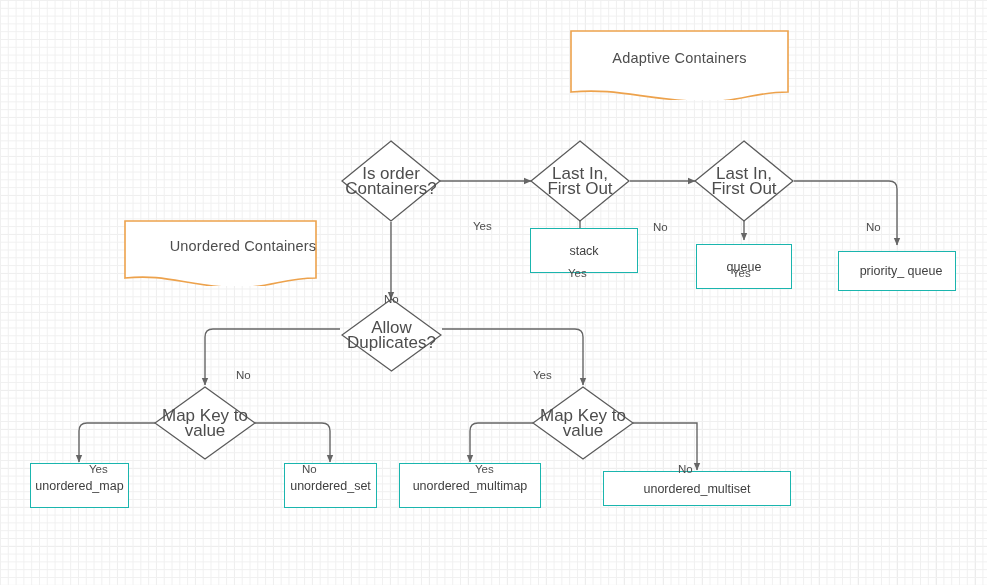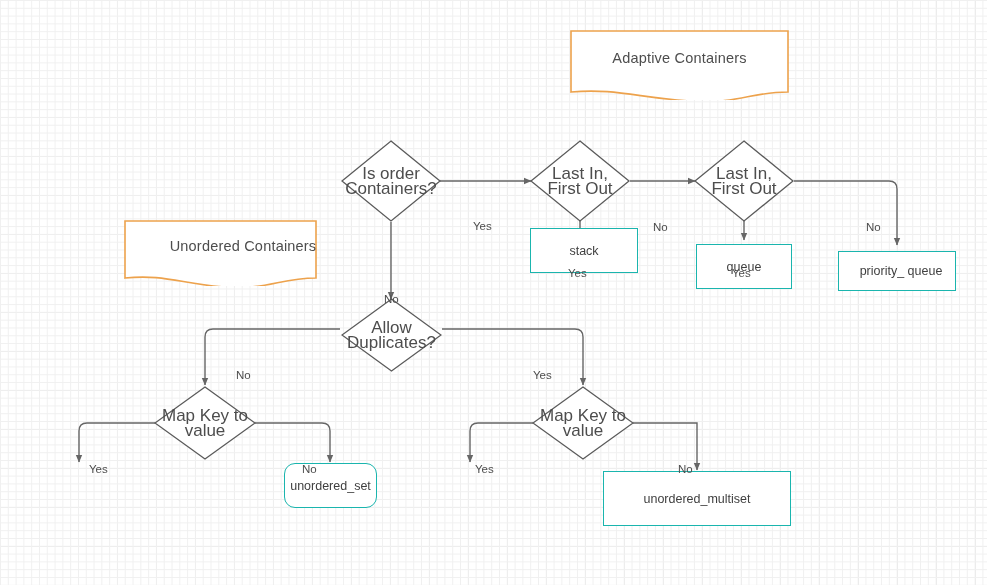--- a/index.html
+++ b/index.html
@@ -217,27 +217,33 @@
   </div>
 
   <div class="node tealbox" style="left:696px; top:244px; width:96px; height:45px;">
     <span>queue</span>
   </div>
 
   <div class="node tealbox" style="left:838px; top:251px; width:118px; height:40px;padding-left:8px;">
     <span>priority_ queue</span>
   </div>
 
-
-  <div class="node tealbox" style="left:284px; top:463px; width:93px; height:45px;border-radius:11px;">
+  <div class="node tealbox" style="left:30px; top:463px; width:99px; height:45px;">
+    <span>unordered_map</span>
+  </div>
+
+  <div class="node tealbox" style="left:284px; top:463px; width:93px; height:45px;">
     <span>unordered_set</span>
   </div>
 
-
-  <div class="node tealbox" style="left:603px; top:471px; width:188px; height:55px;">
+  <div class="node tealbox" style="left:399px; top:463px; width:142px; height:45px;">
+    <span>unordered_multimap</span>
+  </div>
+
+  <div class="node tealbox" style="left:603px; top:471px; width:188px; height:35px;">
     <span>unordered_multiset</span>
   </div>
 
   <div class="edge-label" style="left:473px; top:172px;">Yes</div>
   <div class="edge-label" style="left:384px; top:245px;">No</div>
   <div class="edge-label" style="left:653px; top:173px;">No</div>
   <div class="edge-label" style="left:568px; top:219px;">Yes</div>
   <div class="edge-label" style="left:866px; top:173px;">No</div>
   <div class="edge-label" style="left:732px; top:219px;">Yes</div>
   <div class="edge-label" style="left:236px; top:321px;">No</div>

